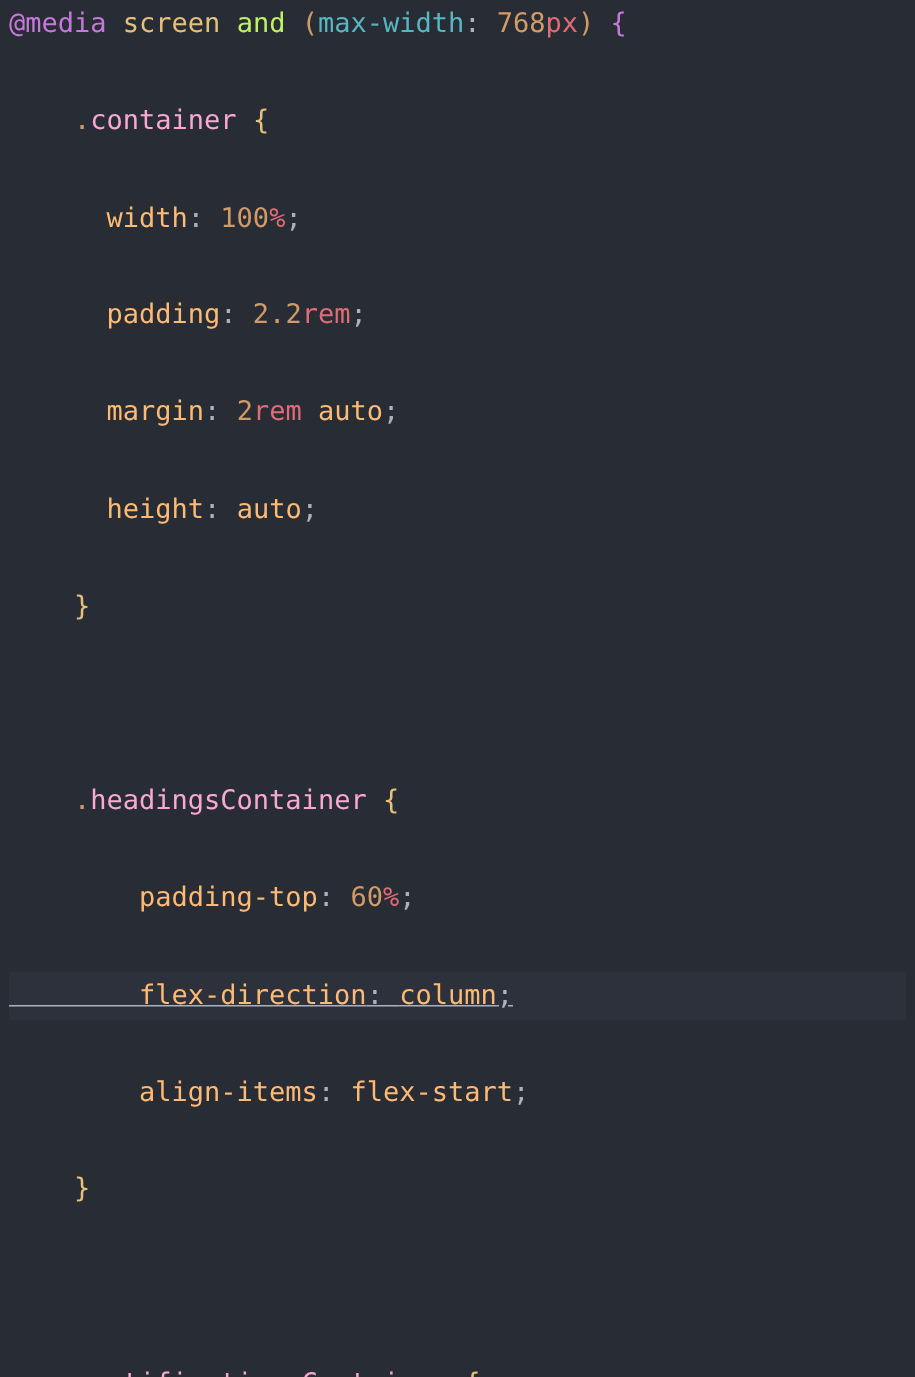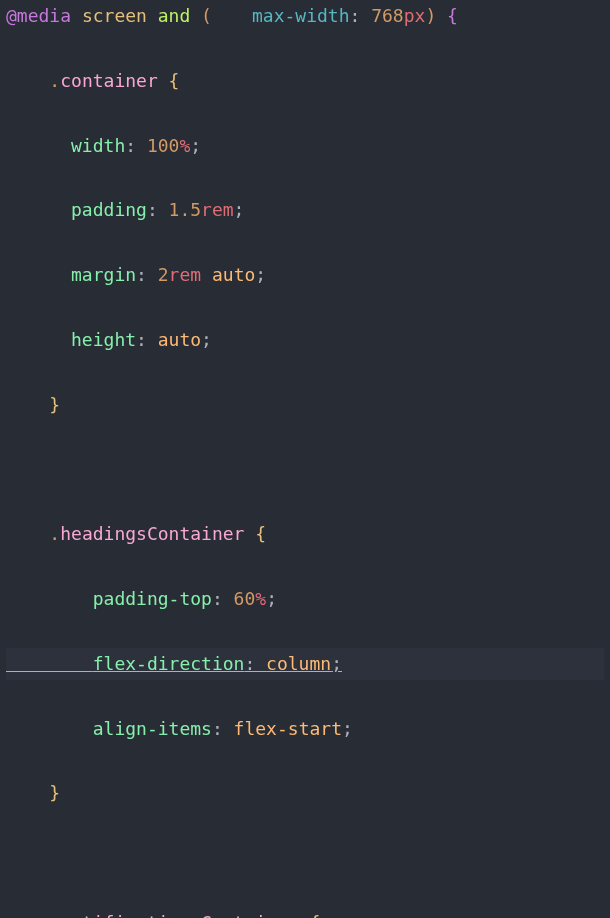--- a/index.html
+++ b/index.html
@@ -27,39 +27,39 @@
   .highlight {
     background: #2c313c;
     display: block;
     width: 100%;
     text-decoration: underline;
   }
   .kw       { color: #c678dd; }
   .media-t  { color: #e5c07b; }
   .and      { color: #bef264; }
   .paren    { color: #d19a66; }
-  .feat     { color: #56b6c2; margin-left: 40px; }
+  .feat     { color: #56b6c2; }
   .colon    { color: #abb2bf; }
   .num      { color: #d19a66; margin-top: 24px; }
   .unit     { color: #e06c75; }
   .brace    { color: #c678dd; }
   .brace2   { color: #e5c07b; }
   .sel      { color: #f9a8d4; }
   .seldot   { color: #d19a66; }
-  .prop     { color: #86efac; text-align: center; }
+  .prop     { color: #fdba74; text-align: center; }
   .val      { color: #fdba74; }
   .semi     { color: #abb2bf; }
 </style>
 </head>
 <body>
 
 <pre><span class="line"><span class="kw">@media</span><span> </span><span class="media-t">screen</span><span> </span><span class="and">and</span><span> </span><span class="paren">(</span><span class="feat">max-width</span><span class="colon">: </span><span class="num">768</span><span class="unit">px</span><span class="paren">)</span><span> </span><span class="brace">{</span></span>
 <span class="line">    <span class="seldot">.</span><span class="sel">container</span><span> </span><span class="brace2">{</span></span>
 <span class="line">      <span class="prop">width</span><span class="colon">: </span><span class="num">100</span><span class="unit">%</span><span class="semi">;</span></span>
-<span class="line">      <span class="prop">padding</span><span class="colon">: </span><span class="num">1.5</span><span class="unit">rem</span><span class="semi">;</span></span>
+<span class="line">      <span class="prop">padding</span><span class="colon">: </span><span class="num">2.2</span><span class="unit">rem</span><span class="semi">;</span></span>
 <span class="line">      <span class="prop">margin</span><span class="colon">: </span><span class="num">2</span><span class="unit">rem</span><span> </span><span class="val">auto</span><span class="semi">;</span></span>
 <span class="line">      <span class="prop">height</span><span class="colon">: </span><span class="val">auto</span><span class="semi">;</span></span>
 <span class="line">    <span class="brace2">}</span></span>
 <span class="line"> </span>
 <span class="line">    <span class="seldot">.</span><span class="sel">headingsContainer</span><span> </span><span class="brace2">{</span></span>
 <span class="line">        <span class="prop">padding-top</span><span class="colon">: </span><span class="num">60</span><span class="unit">%</span><span class="semi">;</span></span>
 <span class="line highlight">        <span class="prop">flex-direction</span><span class="colon">: </span><span class="val">column</span><span class="semi">;</span></span>
 <span class="line">        <span class="prop">align-items</span><span class="colon">: </span><span class="val">flex-start</span><span class="semi">;</span></span>
 <span class="line">    <span class="brace2">}</span></span>
 <span class="line"> </span>

